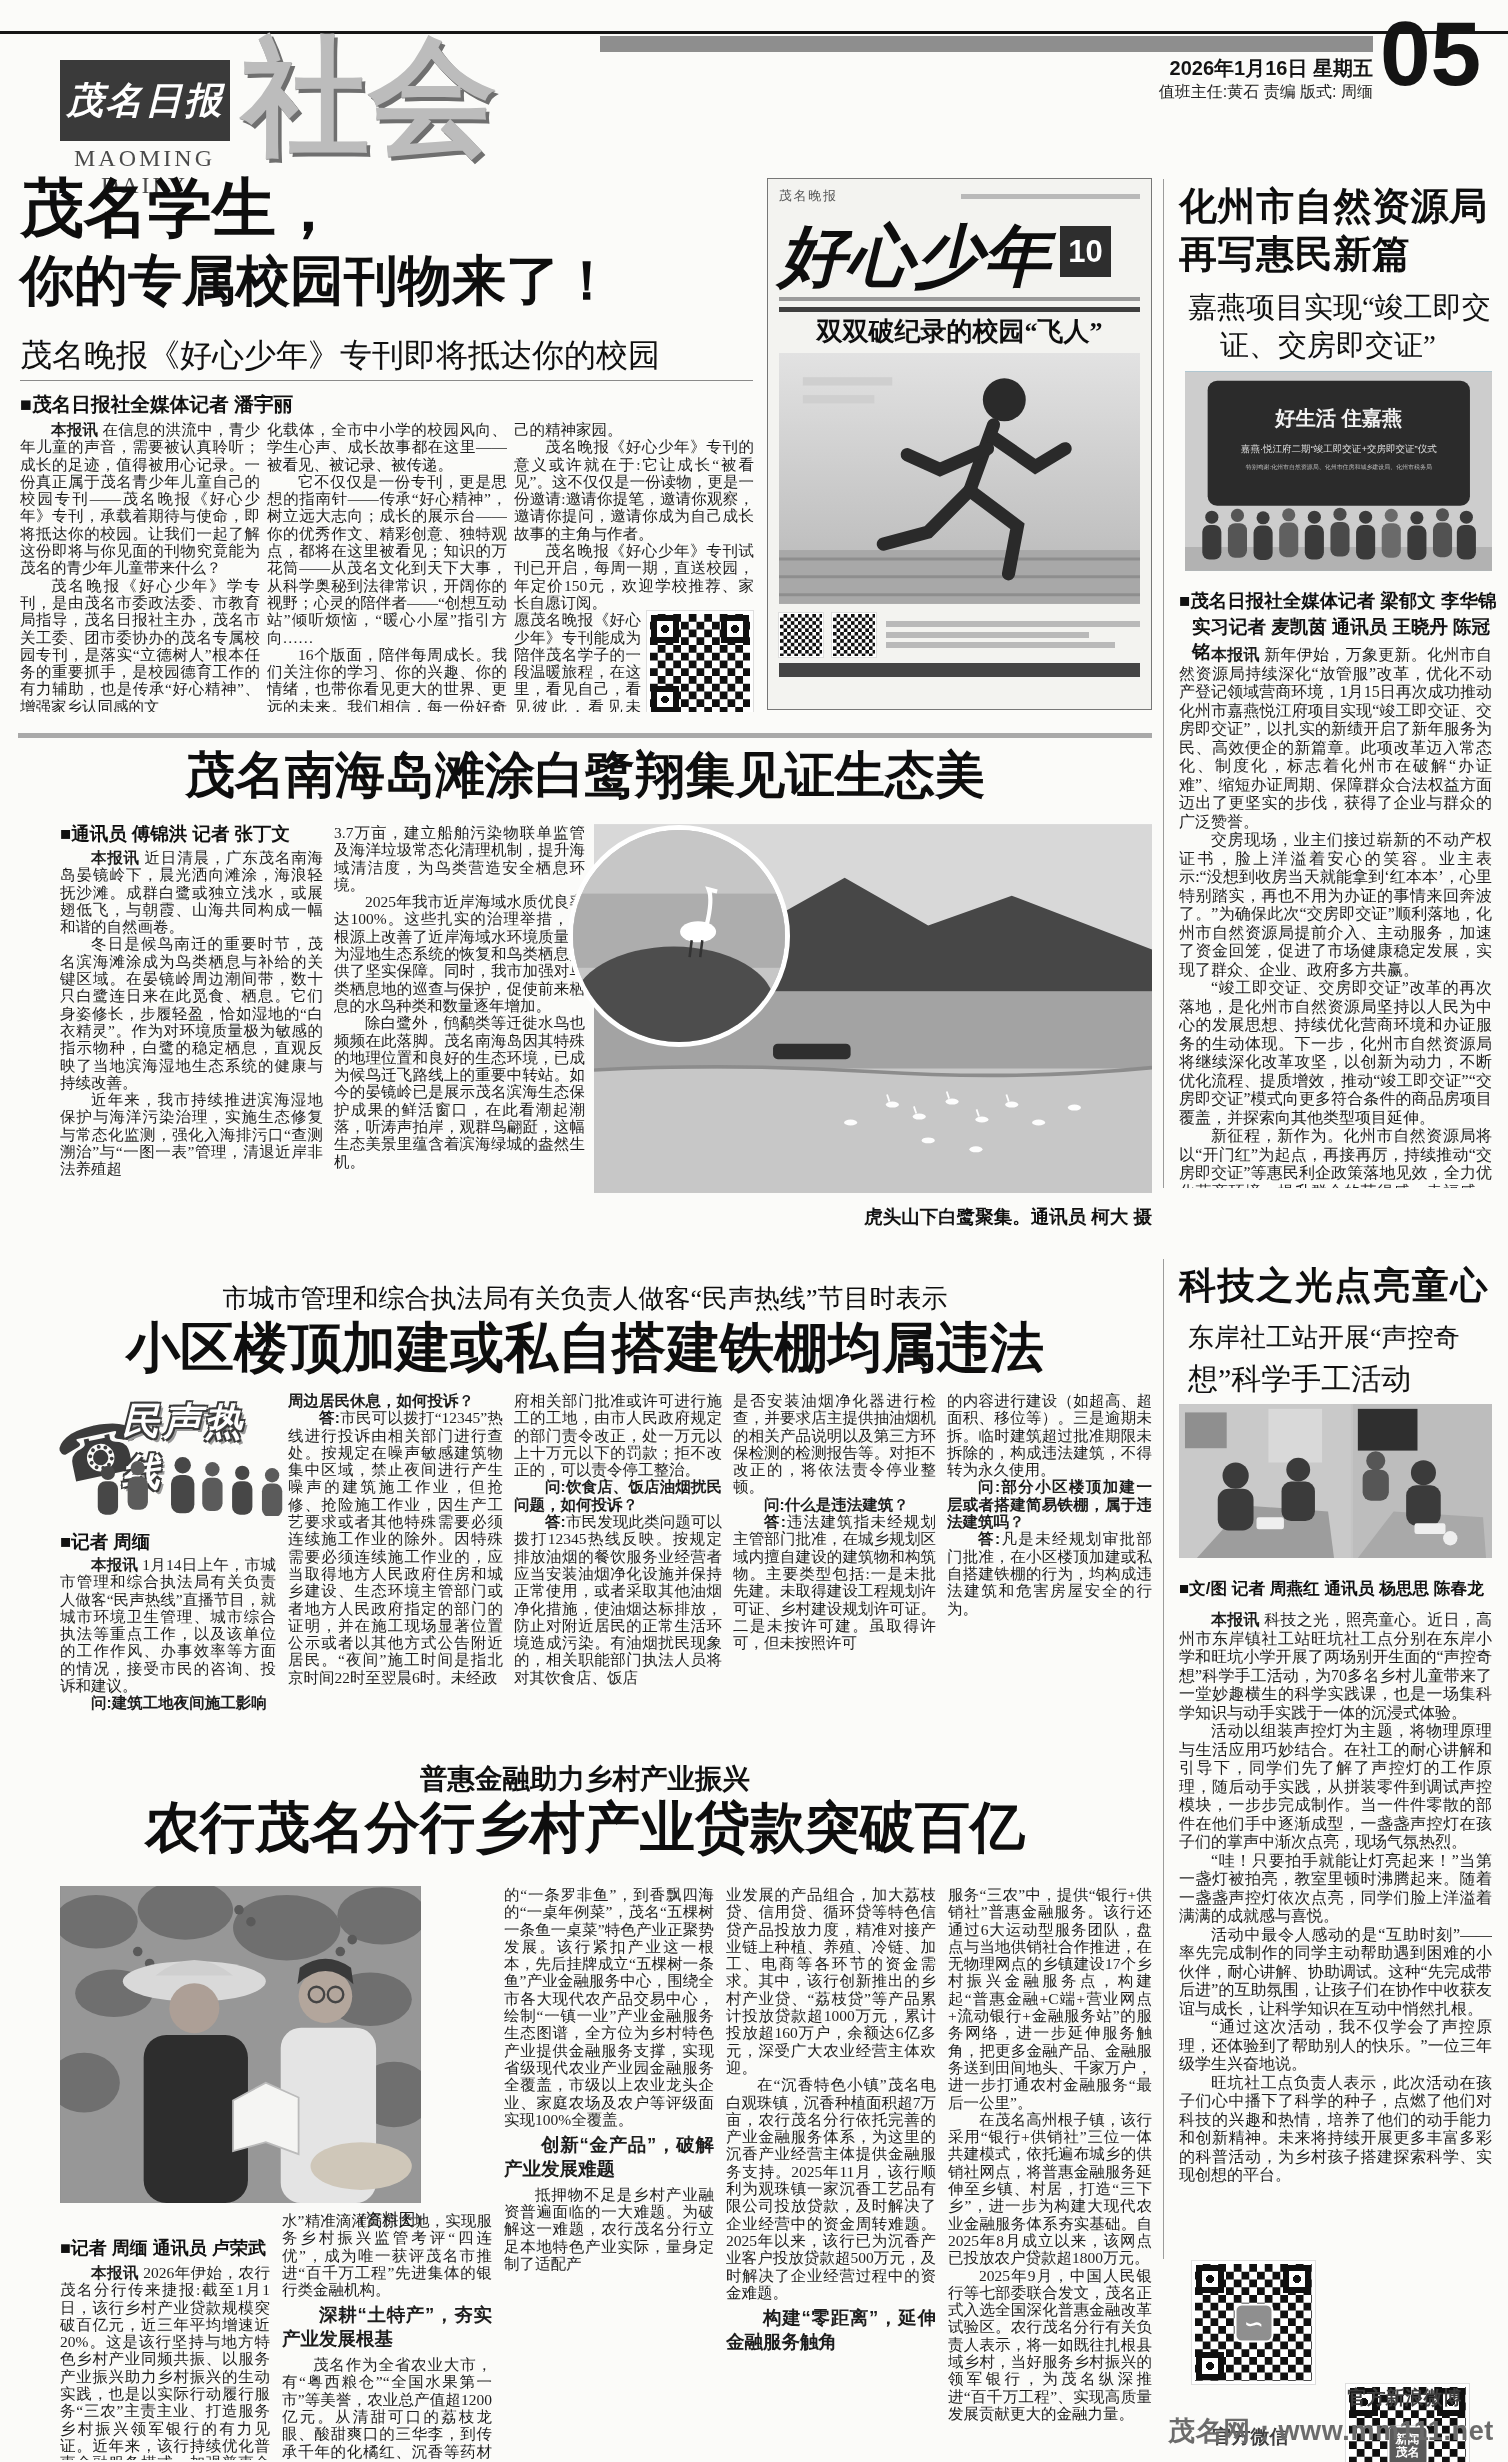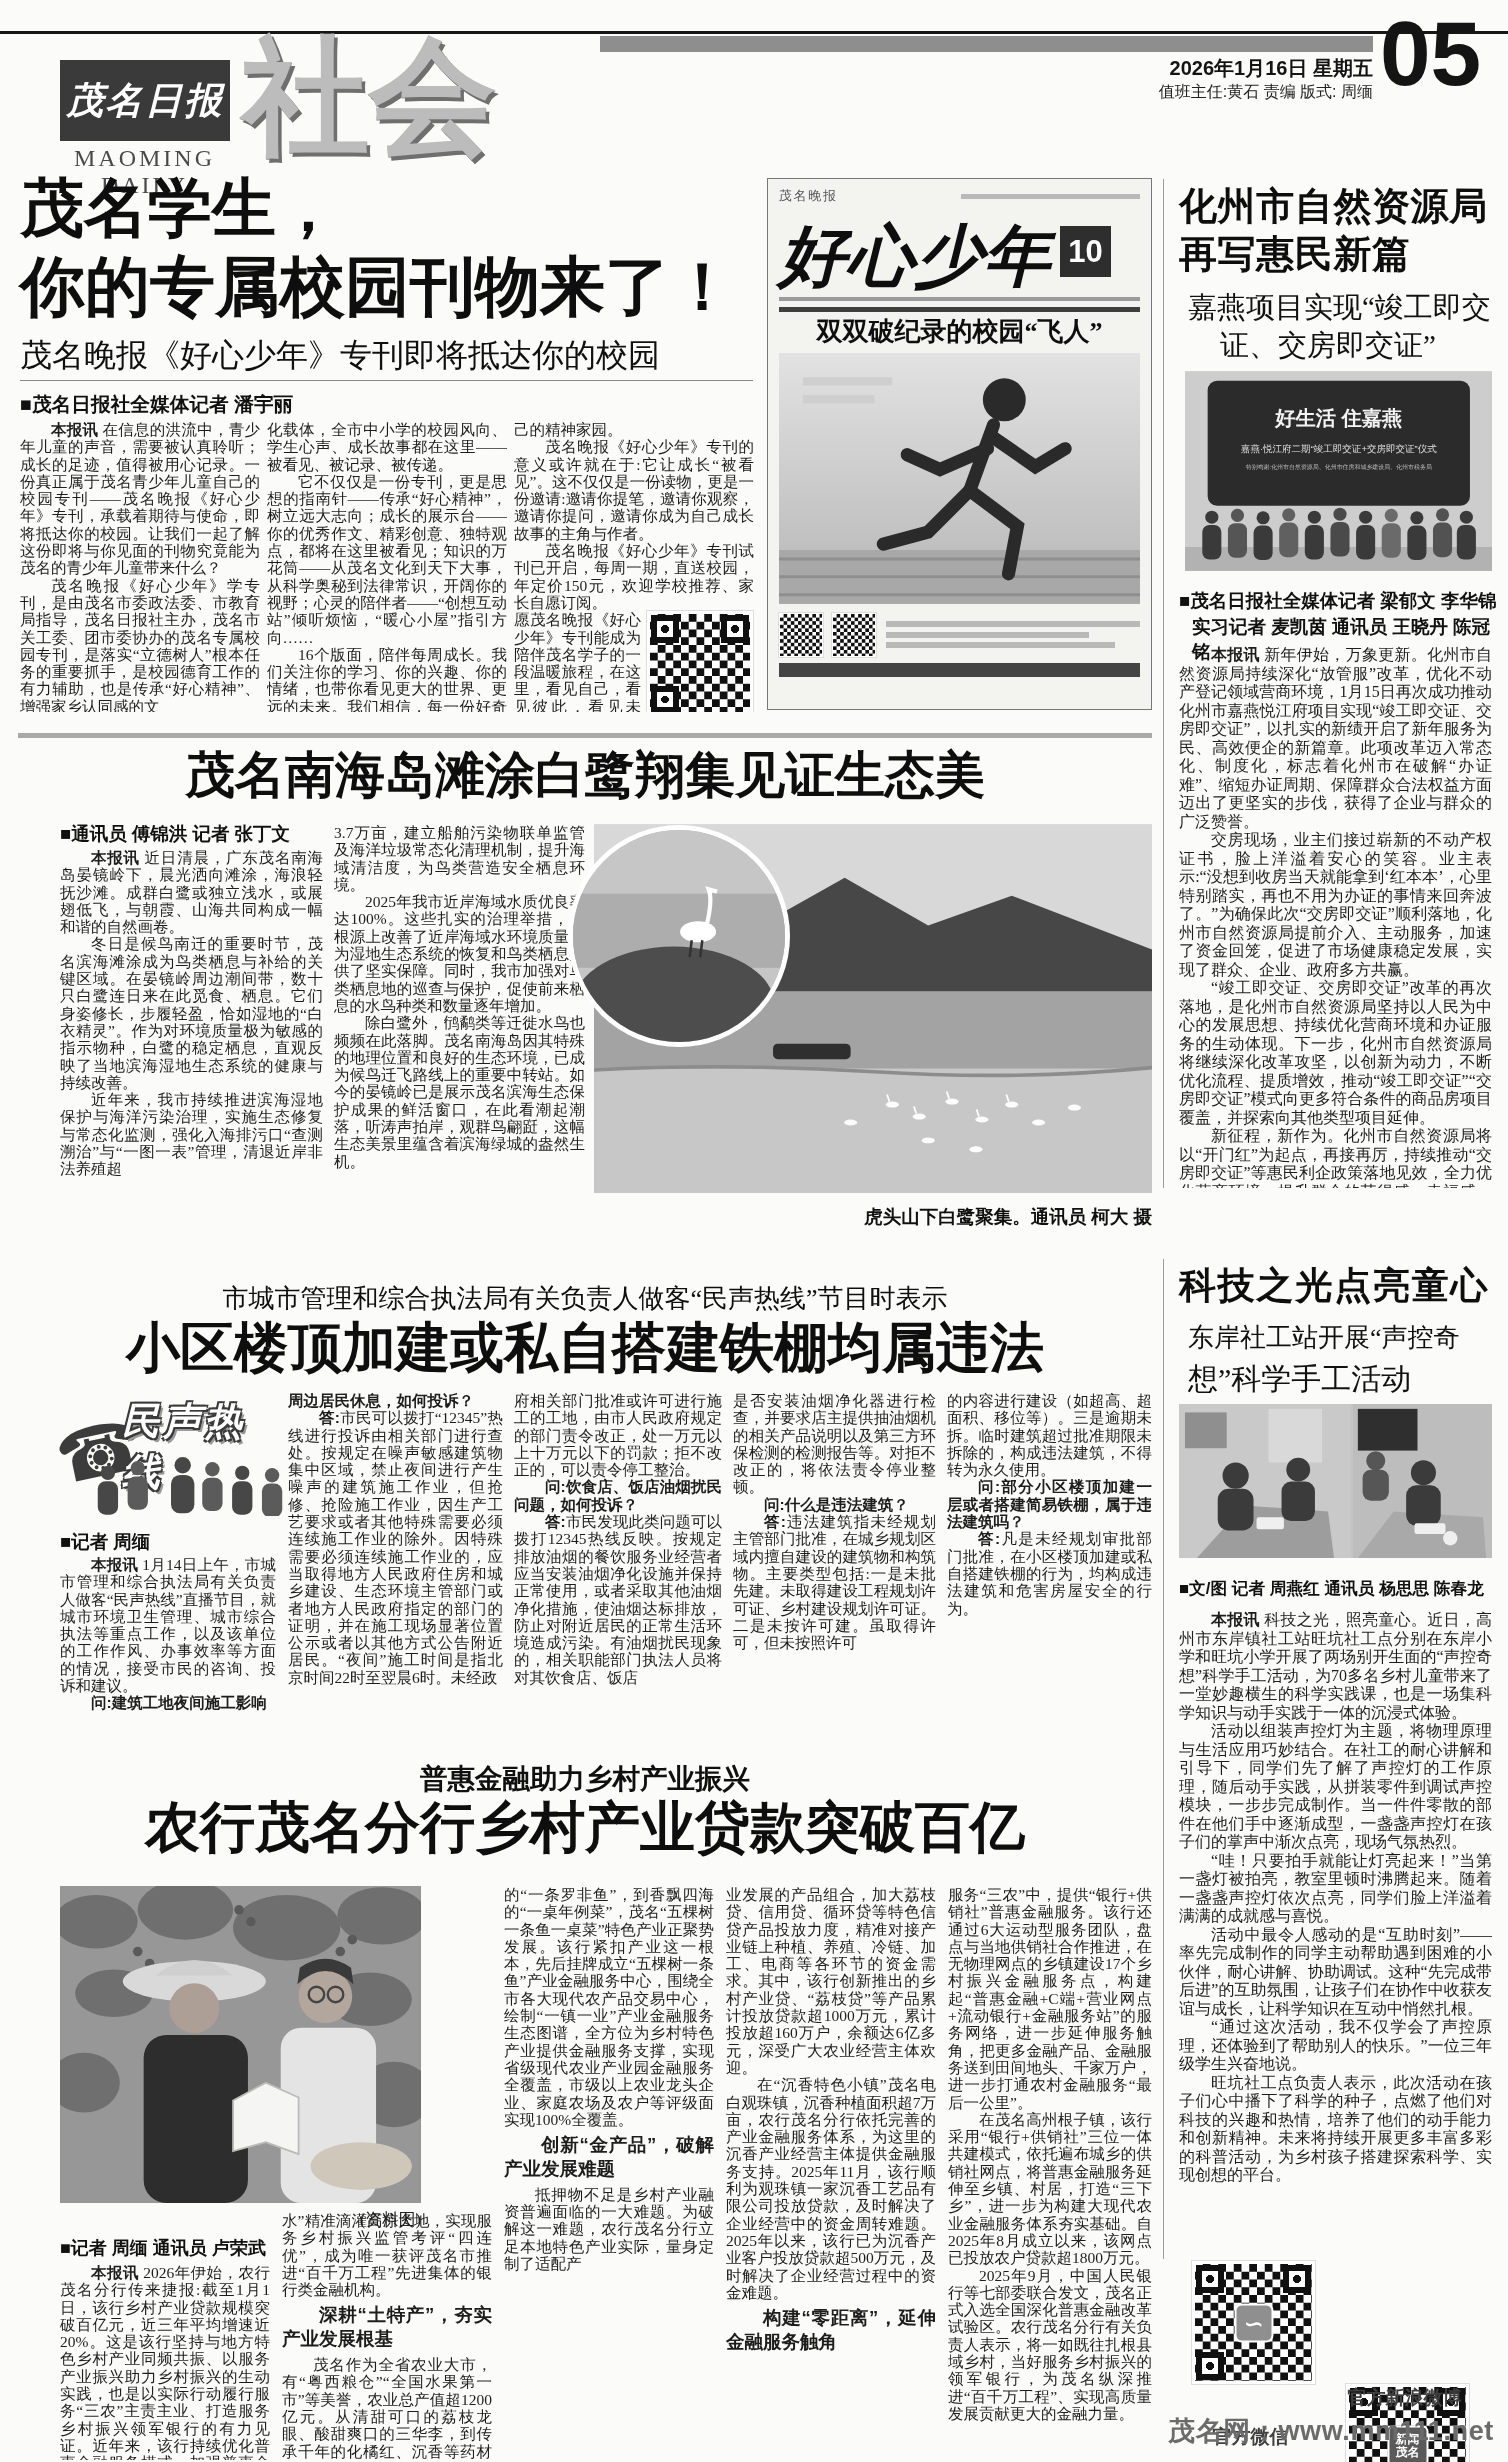--- a/index.html
+++ b/index.html
@@ -49,21 +49,21 @@
   <div class="abs" style="left:242px;top:31px;font-size:127px;line-height:1.05;font-weight:bold;color:#bcbcbc;text-shadow:3.6px 3.6px 0 #6f6f6f,0.6px 0.6px 0 #999;">社会</div>
 
   <div class="abs right sans" style="left:1015px;top:55px;width:358px;font-size:20px;font-weight:bold;color:#141414;">2026年1月16日 星期五</div>
   <div class="abs right sans" style="left:1015px;top:82px;width:358px;font-size:16px;color:#222;">值班主任:黄石 责编 版式: 周缅</div>
   <div class="abs sans" style="left:1380px;top:8.4px;font-size:91px;font-weight:bold;color:#141414;line-height:1;">05</div>
 
   <div class="abs" style="left:1163px;top:179px;width:1.2px;height:1009px;background:#9c9c9c;"></div>
   <div class="abs" style="left:1163px;top:1259px;width:1.2px;height:1000px;background:#9c9c9c;"></div>
 
   <div class="abs hl-serif" style="left:20px;top:174px;font-size:64px;">茂名学生，</div>
-  <div class="abs hl-serif" style="left:20px;top:252px;font-size:65px;">你的专属校园刊物来了！</div>
+  <div class="abs hl-serif" style="left:20px;top:252px;font-size:54px;">你的专属校园刊物来了！</div>
   <div class="abs" style="left:20px;top:334px;font-size:32px;color:#101010;">茂名晚报《好心少年》专刊即将抵达你的校园</div>
   <div class="abs" style="left:20px;top:380px;width:733px;height:1.2px;background:#8a8a8a;"></div>
   <div class="abs byline" style="left:20px;top:391px;font-size:19.7px;">■茂名日报社全媒体记者 潘宇丽</div>
 
   <div class="abs copy" style="left:20px;top:421px;width:240px;height:291px;">
     <p><span class="lead">本报讯</span> <span>在信息的洪流中，青少年儿童的声音，需要被认真聆听；成长的足迹，值得被用心记录。一份真正属于茂名青少年儿童自己的校园专刊——茂名晚报《好心少年》专刊，承载着期待与使命，即将抵达你的校园。让我们一起了解这份即将与你见面的刊物究竟能为茂名的青少年儿童带来什么？</span></p>
     <p>茂名晚报《好心少年》学专刊，是由茂名市委政法委、市教育局指导，茂名日报社主办，茂名市关工委、团市委协办的茂名专属校园专刊，是落实“立德树人”根本任务的重要抓手，是校园德育工作的有力辅助，也是传承“好心精神”、增强家乡认同感的文</p>
   </div>
   <div class="abs copy" style="left:267px;top:421px;width:240px;height:291px;">
     <p class="noind">化载体，全市中小学的校园风向、学生心声、成长故事都在这里——被看见、被记录、被传递。</p>
@@ -125,21 +125,21 @@
       </div>
     </div>
     <div style="height:14.3px;background:#444;margin-top:6px;"></div>
   </div>
 
   <div class="abs hl-sans" style="left:1179px;top:186px;font-size:38px;letter-spacing:0.6px;">化州市自然资源局</div>
   <div class="abs hl-sans" style="left:1179px;top:234px;font-size:38px;letter-spacing:0.6px;">再写惠民新篇</div>
   <div class="abs" style="left:1188px;top:288px;font-size:29px;color:#111;">嘉燕项目实现“竣工即交</div>
   <div class="abs" style="left:1188px;top:326px;font-size:29px;color:#111;margin-left:32px;">证、交房即交证”</div>
 
-  <div class="abs" style="left:1185px;top:371px;width:307px;height:200px;background:#fef9c3;overflow:hidden;">
+  <div class="abs" style="left:1185px;top:371px;width:307px;height:200px;background:#0ea5e9;overflow:hidden;">
     <svg width="307" height="200" viewBox="0 0 515 335">
       <defs>
           <g id="pp">
             <circle cx="0" cy="0" r="11"></circle>
             <rect x="-16" y="13" width="32" height="58" rx="12"></rect>
           </g>
         </defs>
       <rect width="515" height="335" fill="#cdcdcd"></rect>
       <rect x="0" y="295" width="515" height="40" fill="#b2b2b2"></rect>
       <rect x="38" y="16" width="440" height="210" rx="16" fill="#2b2b2b"></rect>

